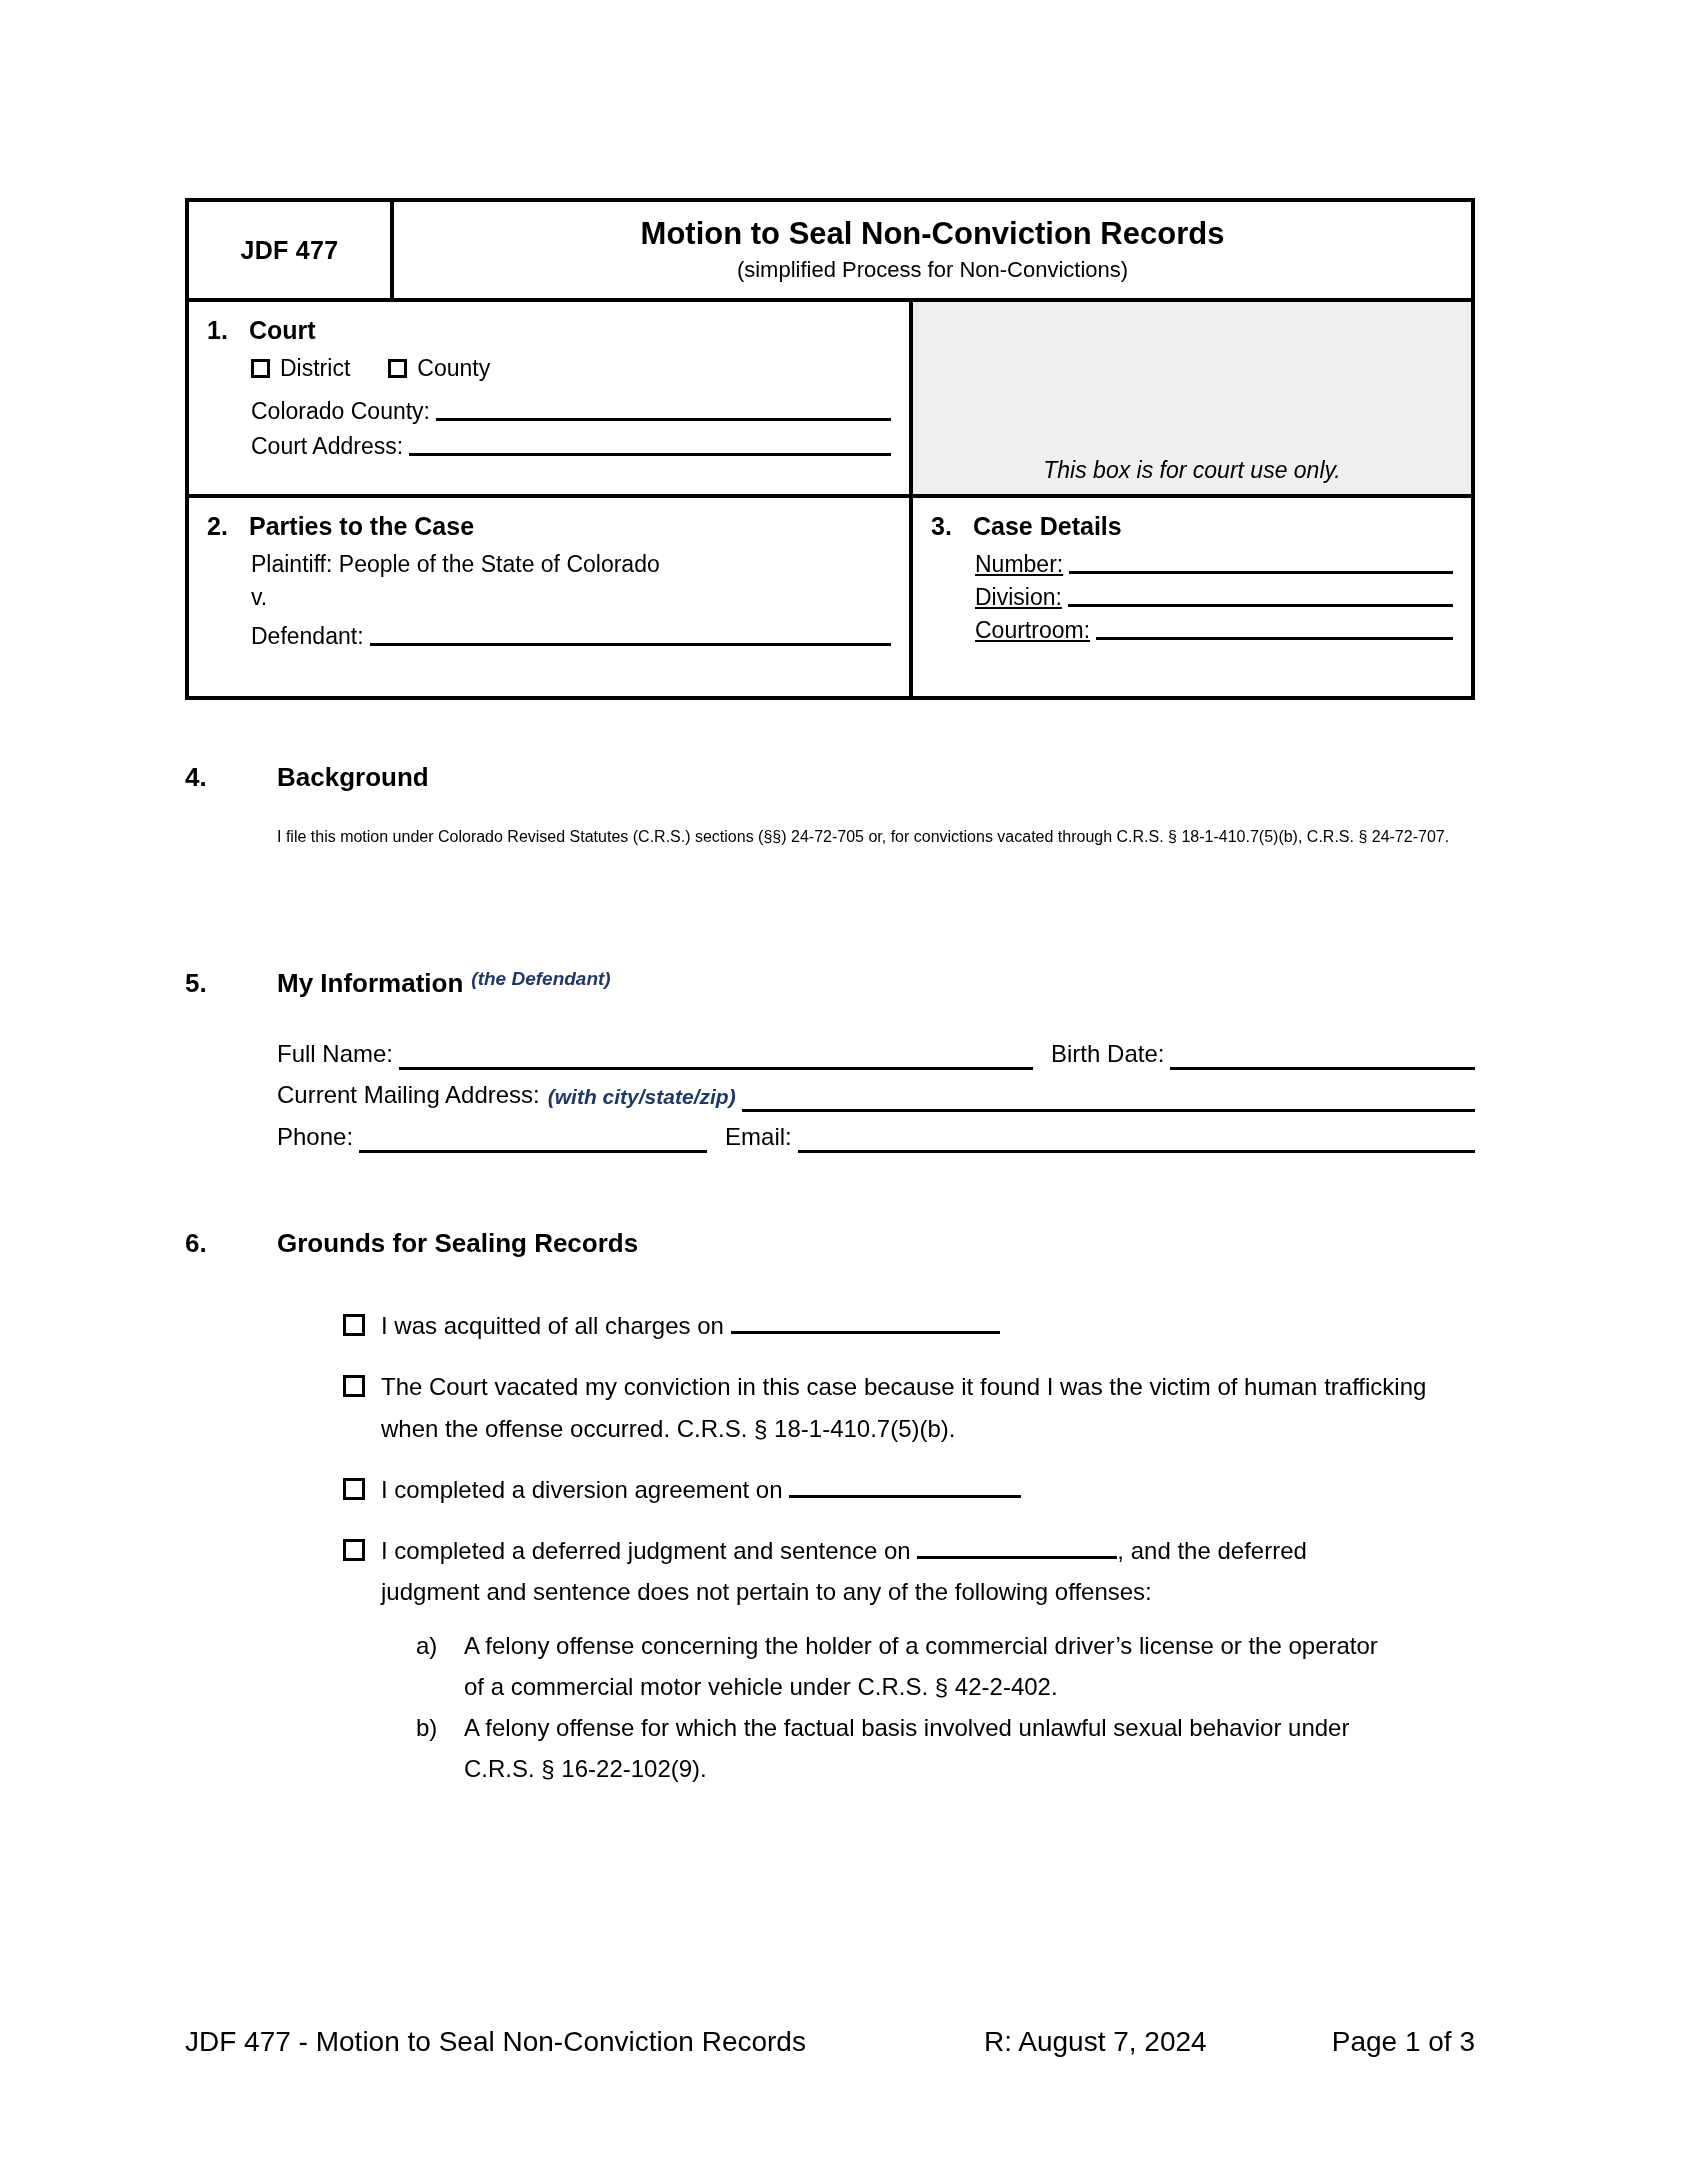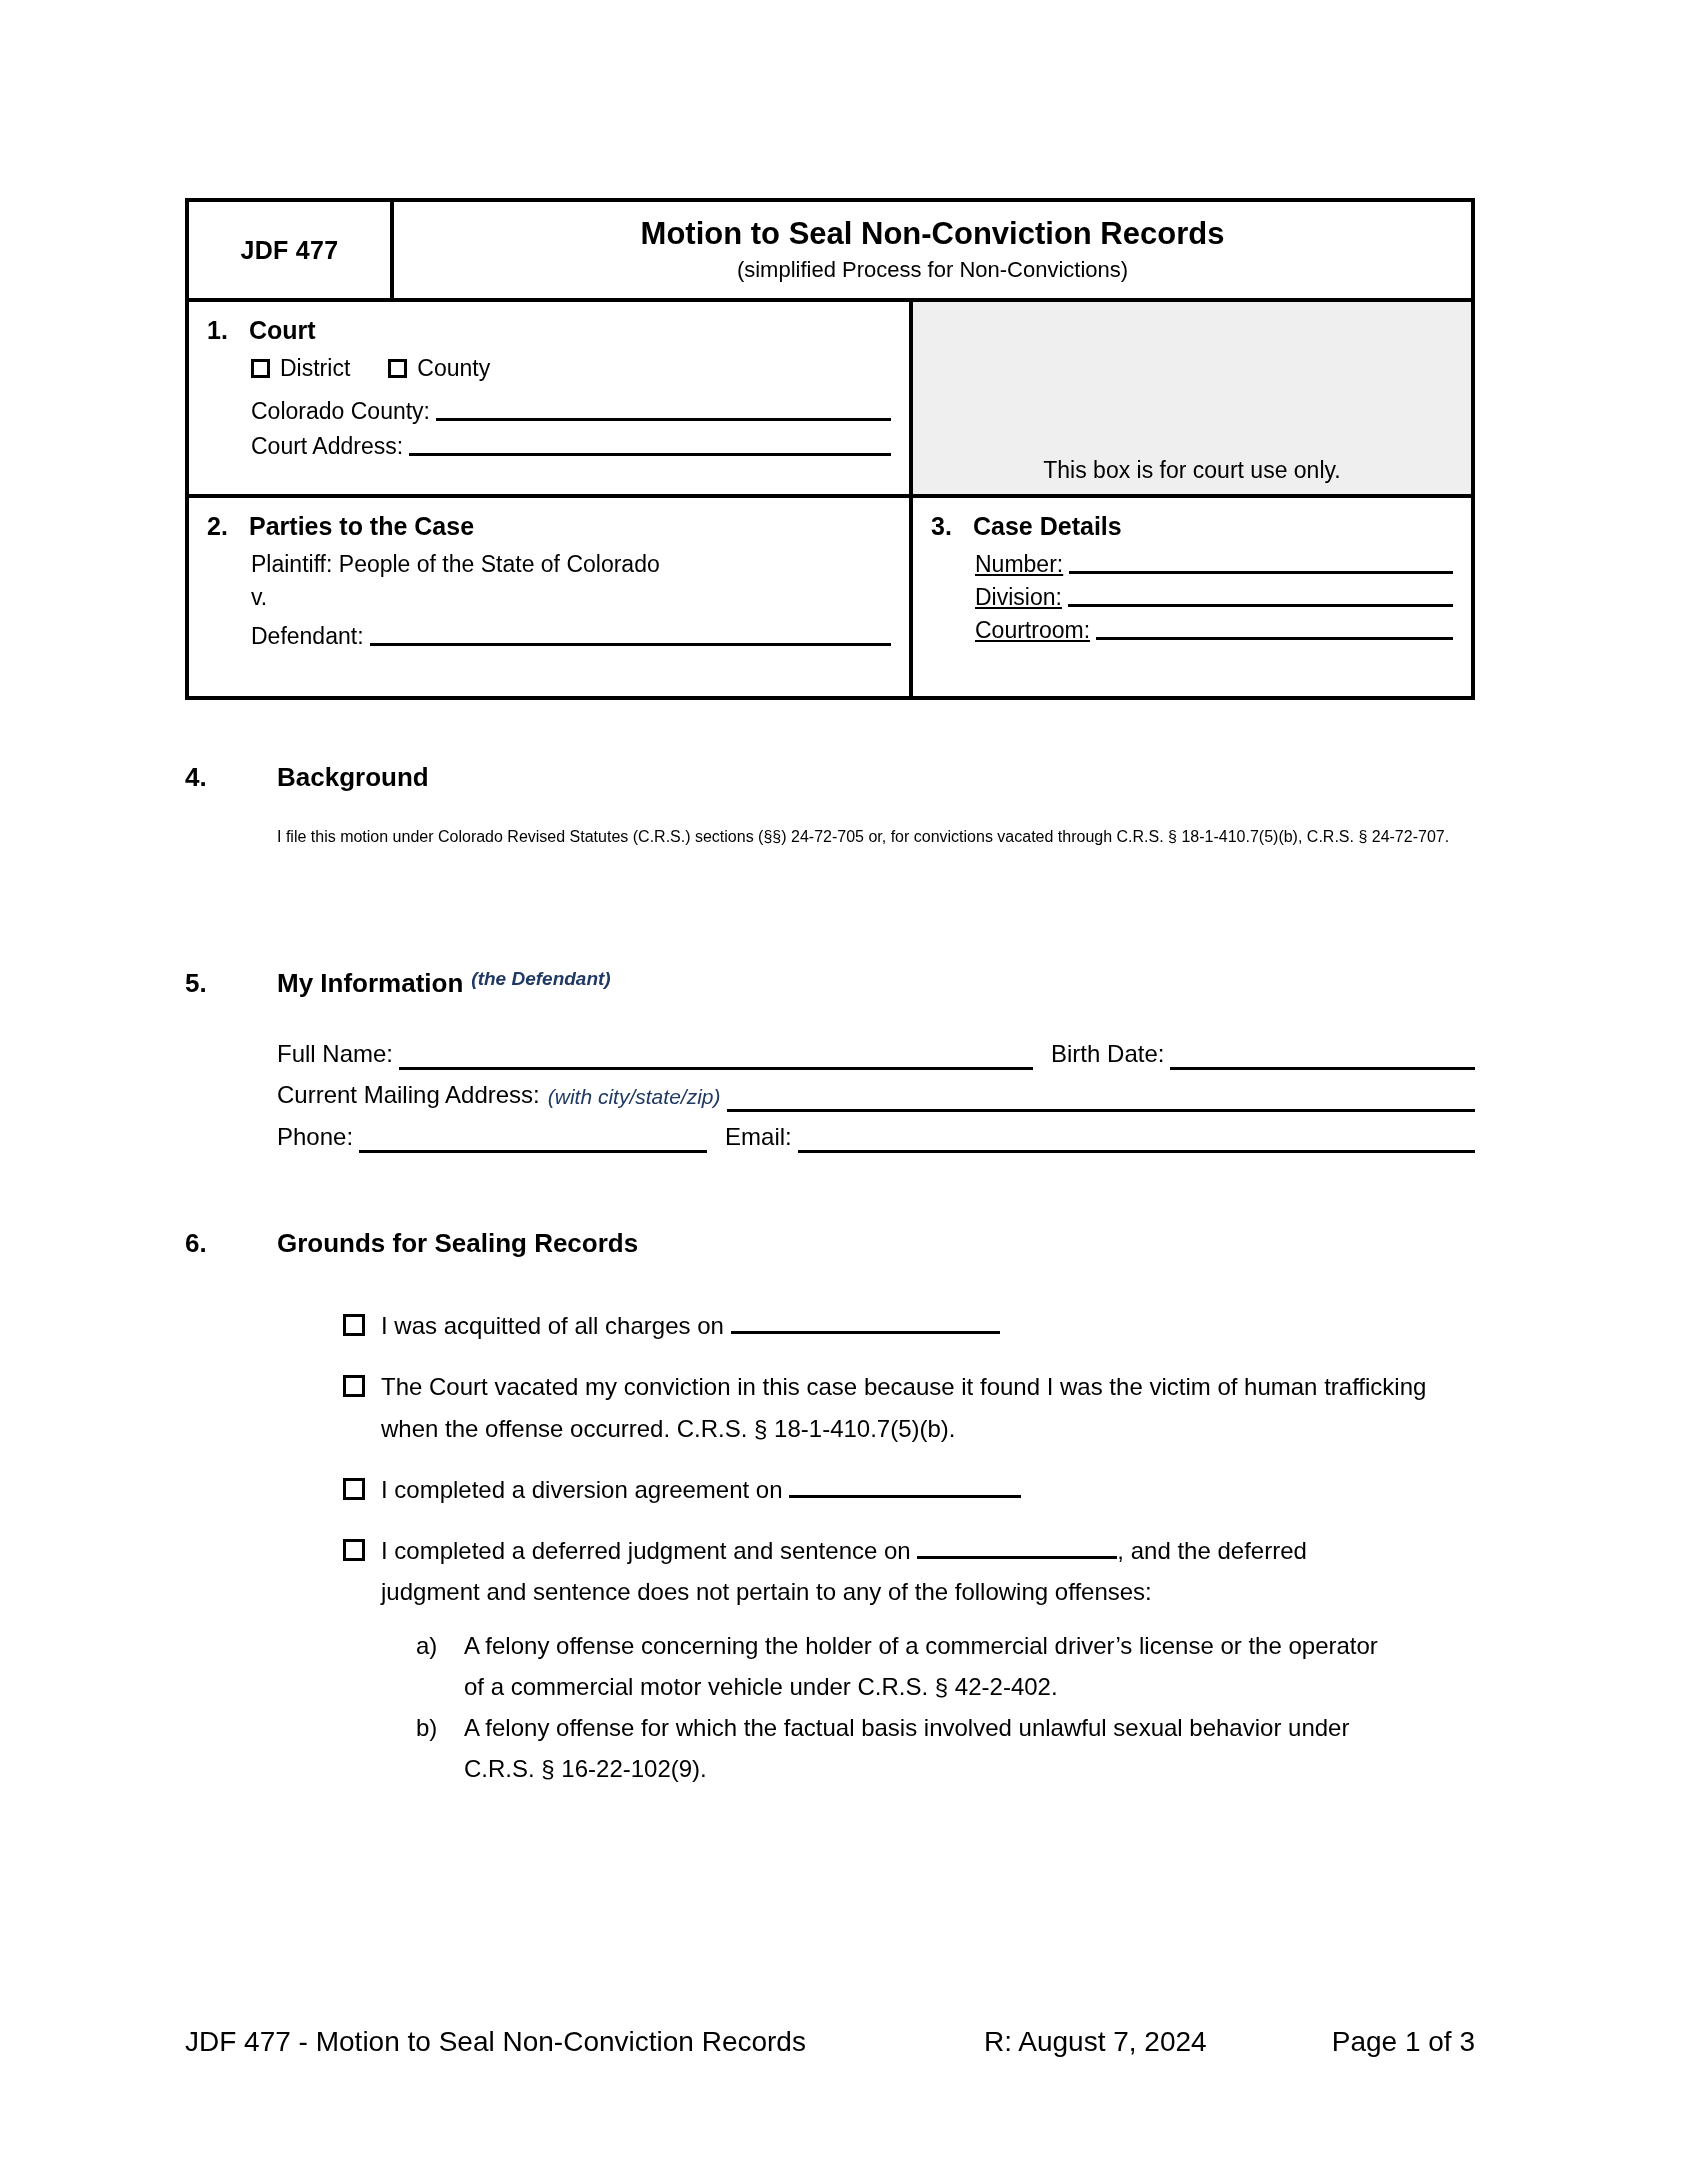--- a/index.html
+++ b/index.html
@@ -97,20 +97,21 @@
     background: #efefef;
     border-bottom: 4px solid #000;
     height: 196px;
     position: relative;
   }
   .courtuse .cu-label {
     position: absolute;
     left: 0; right: 0;
     bottom: 10px;
     text-align: center;
+    font-style: italic;
     font-size: 23px;
   }
   .sec-case {
     box-sizing: border-box;
     padding: 14px 18px 16px 18px;
     height: 198px;
   }
 
   .sec-head {
     display: flex;
@@ -189,21 +190,21 @@
     margin-left: 8px;
   }
   .para {
     font-size: 16px;
     line-height: 1.72;
     margin-left: 92px;
   }
   .inline-note {
     color: #1f3864;
     font-style: italic;
-    font-weight: normal;
+    font-weight: bold;
     font-size: 21px;
   }
 
   .infoline {
     display: flex;
     align-items: flex-end;
     font-size: 24px;
     line-height: 1.72;
     margin-left: 92px;
     white-space: nowrap;

